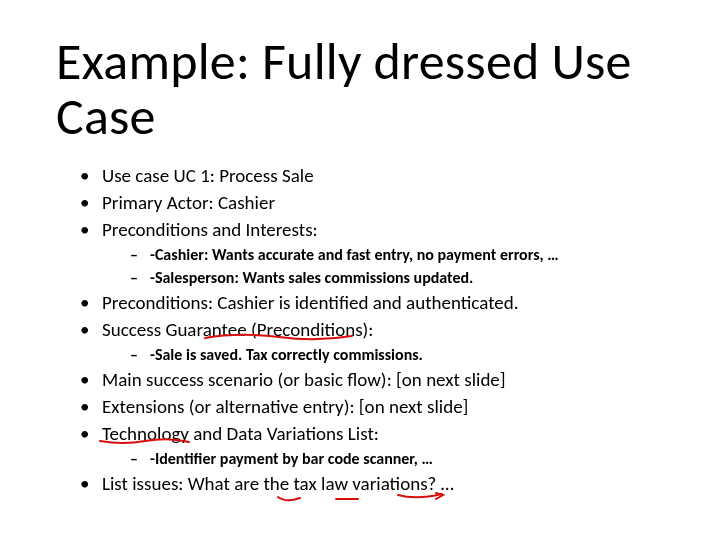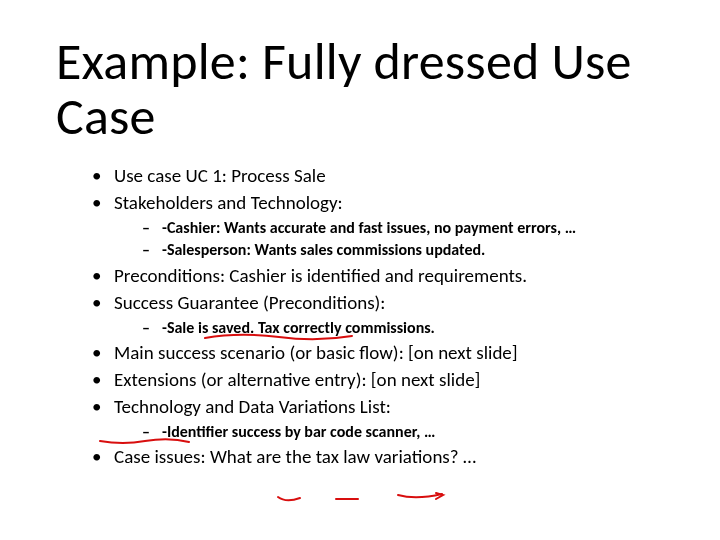--- a/index.html
+++ b/index.html
@@ -17,21 +17,21 @@
   }
   .title{
     font-size:52px;
     font-weight:400;
     margin:0 0 20px 0;
     letter-spacing:.2px;
     line-height:1.05;
   }
   ul.top{
     list-style:none;
-    margin:12px;
+    margin:0;
     padding:0 0 0 24px;
     font-size:19px;
     line-height:1.32;
   }
   ul.top>li{
     position:relative;
     padding-left:22px;
     margin:0 0 2px 0;
   }
   ul.top>li::before{
@@ -65,43 +65,44 @@
   .anno svg{display:block}
 </style>
 </head>
 <body>
 
 <div class="slide">
   <h1 class="title">Example: Fully dressed Use Case</h1>
 
   <ul class="top">
     <li>Use case UC 1: Process Sale</li>
+    <li>Primary Actor: Cashier</li>
     <li>
-      <span>Stakeholders and Technology:</span>
+      <span>Preconditions and Interests:</span>
       <ul class="sub">
-        <li>-Cashier: Wants accurate and fast issues, no payment errors, …</li>
+        <li>-Cashier: Wants accurate and fast entry, no payment errors, …</li>
         <li>-Salesperson: Wants sales commissions updated.</li>
       </ul>
     </li>
-    <li>Preconditions: Cashier is identified and requirements.</li>
+    <li>Preconditions: Cashier is identified and authenticated.</li>
     <li>
       <span>Success Guarantee (Preconditions):</span>
       <ul class="sub">
         <li>-Sale is saved. Tax correctly commissions.</li>
       </ul>
     </li>
     <li>Main success scenario (or basic flow): [on next slide]</li>
     <li>Extensions (or alternative entry): [on next slide]</li>
     <li>
       <span>Technology and Data Variations List:</span>
       <ul class="sub">
-        <li>-Identifier success by bar code scanner, …</li>
+        <li>-Identifier payment by bar code scanner, …</li>
       </ul>
     </li>
-    <li>Case issues: What are the tax law variations? …</li>
+    <li>List issues: What are the tax law variations? …</li>
   </ul>
 </div>
 
 <div class="anno" style="left:204px;top:333px">
   <svg width="150" height="12">
       <path d="M1 5 Q 35 -1 75 4 Q 112 9 148 3" fill="none" stroke="#d80e0e" stroke-width="2" stroke-linecap="round"></path>
     </svg>
 </div>
 <div class="anno" style="left:99px;top:437px">
   <svg width="92" height="10">

